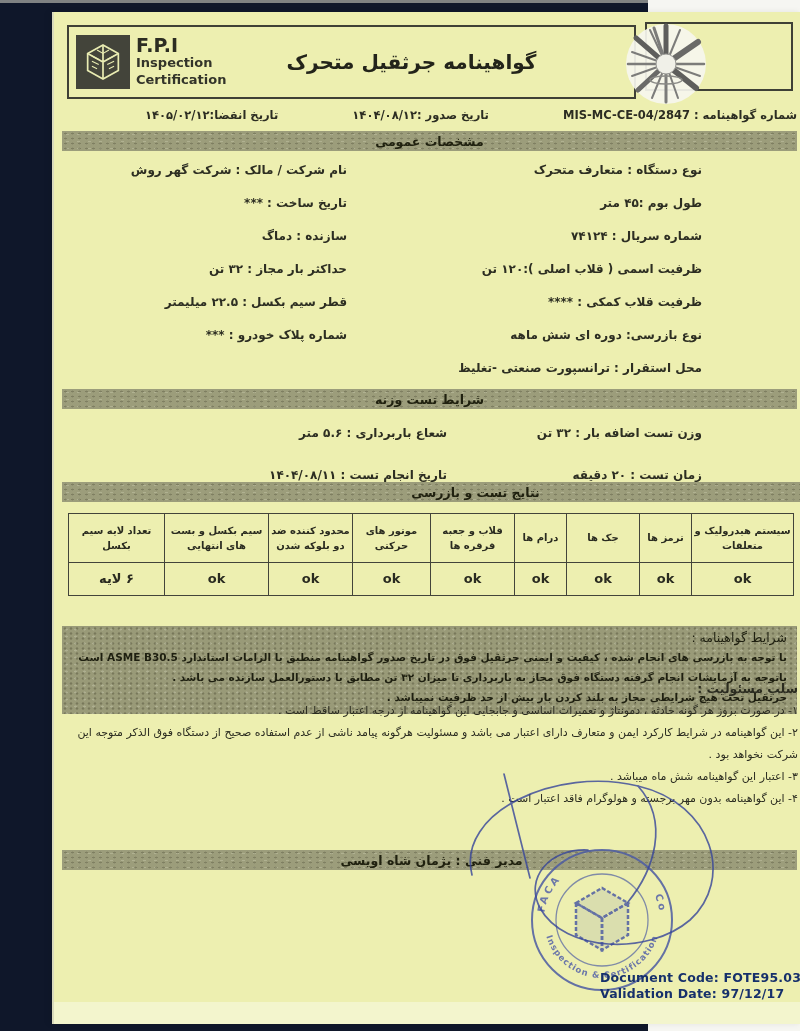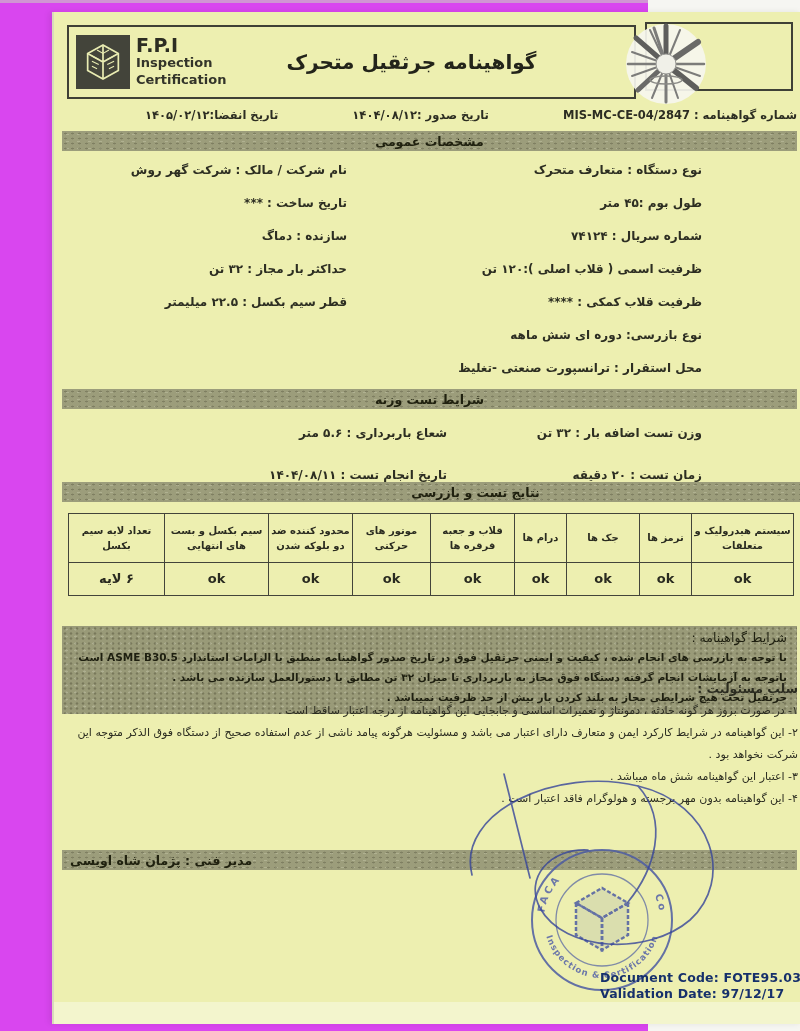--- a/index.html
+++ b/index.html
@@ -3,21 +3,21 @@
 <meta charset="utf-8">
 <style>
   html,body{margin:0;padding:0;}
   body{
     width:800px;height:1031px;overflow:hidden;
     background:#f6f6f2;
     font-family:"DejaVu Sans",sans-serif;
     color:#2e2f24;
     -webkit-font-smoothing:antialiased;
   }
-  .page{position:relative;width:648px;height:1031px;background:#d946ef;}
+  .page{position:relative;width:648px;height:1031px;background:#0f172a;}
   .page:before{content:"";position:absolute;left:0;top:0;width:100%;height:3px;background:#c9c9c0;opacity:.6;}
   .paper{
     position:absolute;left:52px;top:12px;width:748px;height:1012px;
     background:#edefb0;
     border-left:2px solid #d9dabb;
     box-shadow:-3px 0 6px rgba(0,0,0,.08);
   }
   .paper .bottom-light{position:absolute;left:0;bottom:0;width:100%;height:22px;background:#f3f5cd;}
   
   .hdr-box{
@@ -45,21 +45,21 @@
   
   .bar{
     position:absolute;left:8px;width:735px;height:20px;
     background-color:#9c9d7b;
     background-image:radial-gradient(rgba(50,50,30,.28) 1px,transparent 1.6px),
                      radial-gradient(rgba(255,255,235,.20) 1px,transparent 1.6px);
     background-size:7px 5px,11px 7px;
     display:flex;align-items:center;justify-content:center;
     font-size:12.5px;font-weight:bold;color:#20210f;direction:rtl;
   }
-  .bar.right-text{justify-content:flex-end;padding-left:8px;box-sizing:border-box;}
+  .bar.right-text{justify-content:center;padding-left:8px;box-sizing:border-box;}
   .bar.right-text span{margin-right:4px;}
   
   .rows{position:absolute;left:13px;width:730px;direction:rtl;font-size:12px;font-weight:600;color:#2d2e22;}
   .row2{display:flex;justify-content:space-between;line-height:33px;padding-right:95px;box-sizing:border-box;}
   .row2 .l{width:280px;text-align:right;}
   .rows.test .row2{line-height:42px;}
   .rows.test .row2 .l{width:380px;}
   
   .res-table{
     position:absolute;left:14px;top:501px;width:725px;border-collapse:collapse;
@@ -178,20 +178,21 @@
       <div class="row2">
           <span class="r">ظرفیت اسمی ( قلاب اصلی ):۱۲۰ تن</span>
           <span class="l">حداکثر بار مجاز : ۳۲ تن</span>
         </div>
       <div class="row2">
           <span class="r">ظرفیت قلاب کمکی : ****</span>
           <span class="l">قطر سیم بکسل : ۲۲.۵ میلیمتر</span>
         </div>
       <div class="row2">
           <span class="r">نوع بازرسی: دوره ای شش ماهه</span>
+          <span class="l">شماره پلاک خودرو : ***</span>
         </div>
       <div class="row2">
           <span class="r">محل استقرار : ترانسپورت صنعتی -تغلیظ</span>
           <span class="l"></span>
         </div>
     </div>
 
     <div class="bar" style="top:377px;">شرایط تست وزنه</div>
     <div class="rows test" style="top:400px;">
       <div class="row2">

